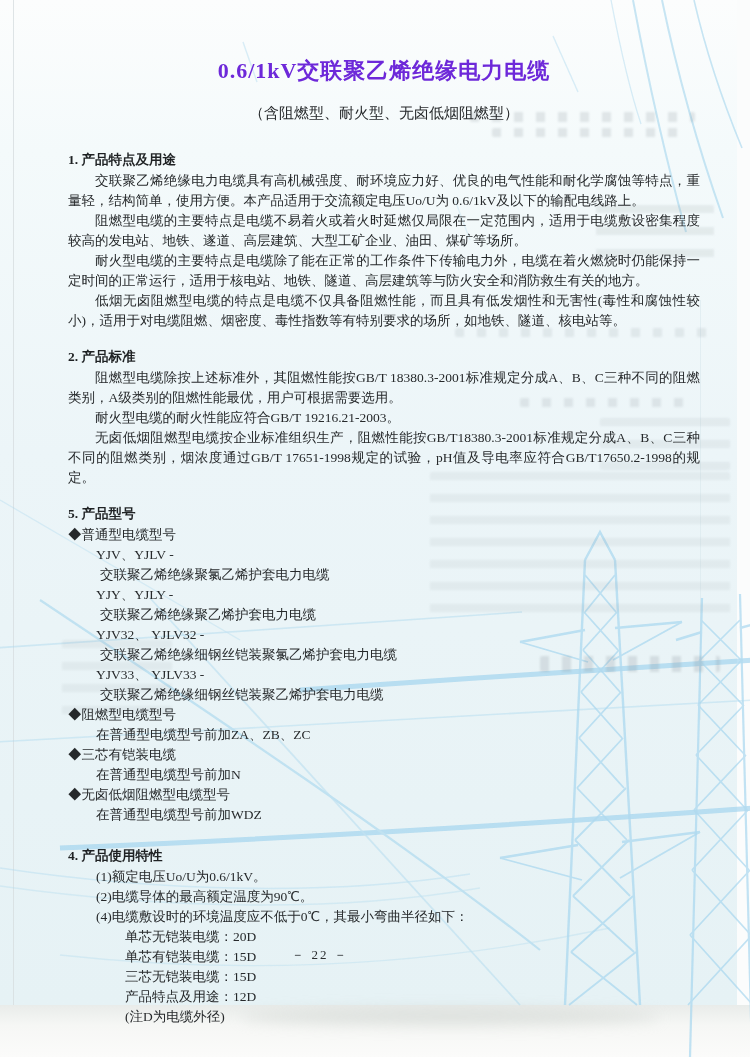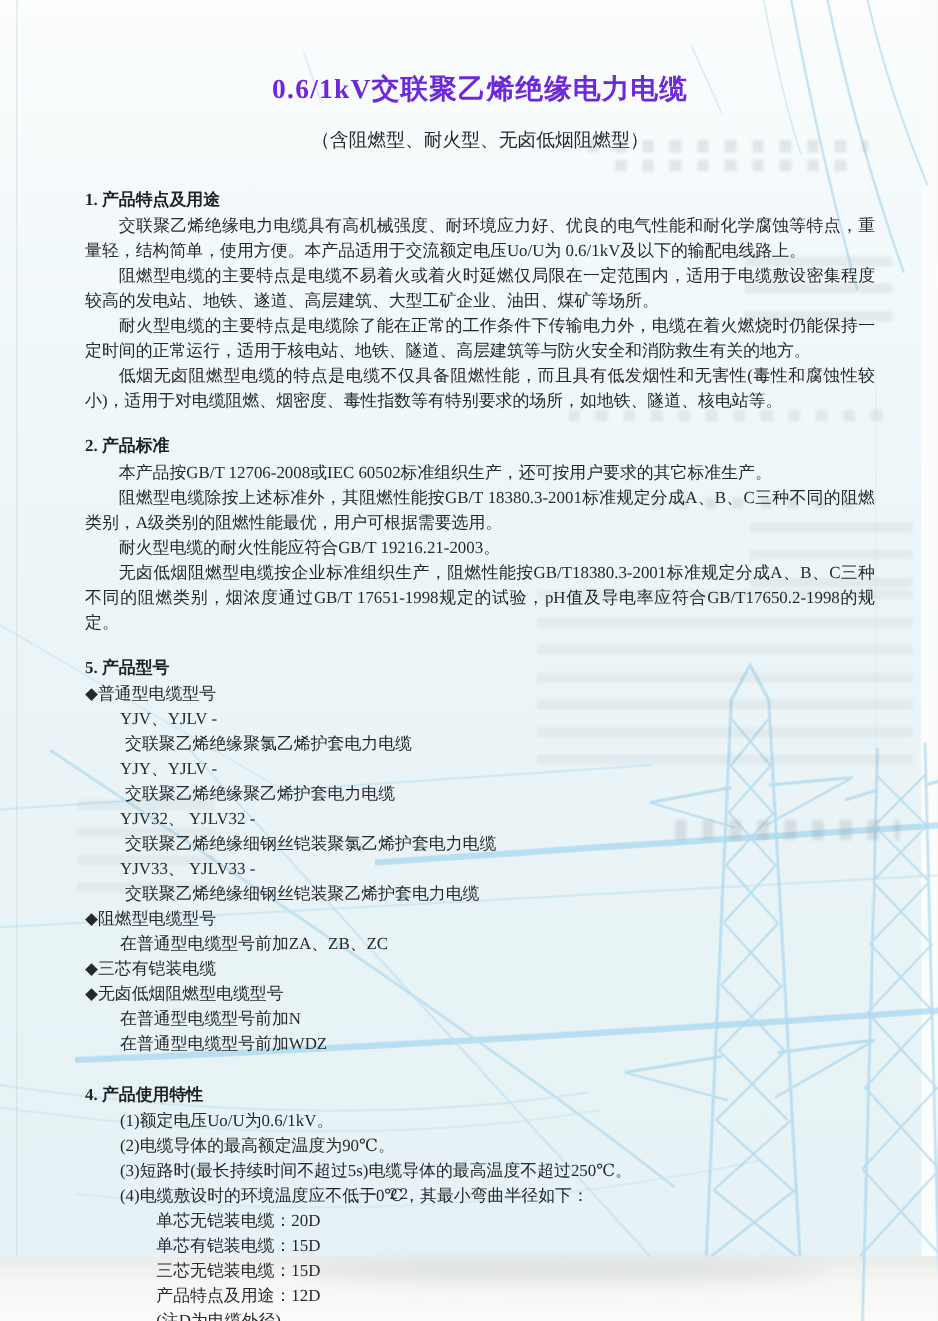--- a/index.html
+++ b/index.html
@@ -38,21 +38,21 @@
     background:
       repeating-linear-gradient(180deg,rgba(148,158,164,.38) 0 8px,rgba(148,158,164,0) 8px 22px);
   }
 
   .content{position:absolute;left:68px;top:0;width:632px;font-size:13.5px;line-height:20px;}
   .doc-title{
     margin:56px 0 0;text-align:center;font-size:22px;line-height:30px;
     font-weight:bold;letter-spacing:1px;color:#6d28d9;
   }
   .doc-subtitle{text-align:center;font-size:15px;line-height:24px;margin-top:15px;color:#26292b;}
-  .sec{margin-top:15px;}
+  .sec{margin-top:15px;font-family:Liberation Serif, serif;}
   .sec-heading{font-weight:bold;font-size:13.5px;line-height:22px;margin:0;color:#1f2224;}
   .para{margin:0;text-indent:2em;text-align:justify;}
   .plain{margin:0;}
   .indent1{padding-left:28px;}
   .indent2{padding-left:57px;}
   .model-row{display:flex;padding-left:28px;flex-direction:column;}
   .model-code{min-width:112px;white-space:nowrap;}
   .model-desc{padding-left:4px;}
   .diamond{letter-spacing:0;}
   .page-number{
@@ -141,60 +141,58 @@
   <div class="sec" style="margin-top:24px;">
     <h2 class="sec-heading">1. 产品特点及用途</h2>
     <p class="para">交联聚乙烯绝缘电力电缆具有高机械强度、耐环境应力好、优良的电气性能和耐化学腐蚀等特点，重量轻，结构简单，使用方便。本产品适用于交流额定电压Uo/U为 0.6/1kV及以下的输配电线路上。</p>
     <p class="para">阻燃型电缆的主要特点是电缆不易着火或着火时延燃仅局限在一定范围内，适用于电缆敷设密集程度较高的发电站、地铁、遂道、高层建筑、大型工矿企业、油田、煤矿等场所。</p>
     <p class="para">耐火型电缆的主要特点是电缆除了能在正常的工作条件下传输电力外，电缆在着火燃烧时仍能保持一定时间的正常运行，适用于核电站、地铁、隧道、高层建筑等与防火安全和消防救生有关的地方。</p>
     <p class="para">低烟无卤阻燃型电缆的特点是电缆不仅具备阻燃性能，而且具有低发烟性和无害性(毒性和腐蚀性较小)，适用于对电缆阻燃、烟密度、毒性指数等有特别要求的场所，如地铁、隧道、核电站等。</p>
   </div>
 
   <div class="sec">
     <h2 class="sec-heading">2. 产品标准</h2>
-    <p class="para">本产品按GB/T 12706-2008或IEC 60502标准组织生产，还可按用户要求的其它标准生产。</p>
     <p class="para">阻燃型电缆除按上述标准外，其阻燃性能按GB/T 18380.3-2001标准规定分成A、B、C三种不同的阻燃类别，A级类别的阻燃性能最优，用户可根据需要选用。</p>
     <p class="para">耐火型电缆的耐火性能应符合GB/T 19216.21-2003。</p>
     <p class="para">无卤低烟阻燃型电缆按企业标准组织生产，阻燃性能按GB/T18380.3-2001标准规定分成A、B、C三种不同的阻燃类别，烟浓度通过GB/T 17651-1998规定的试验，pH值及导电率应符合GB/T17650.2-1998的规定。</p>
   </div>
 
   <div class="sec">
     <h2 class="sec-heading">5. 产品型号</h2>
 
     <p class="plain diamond">◆普通型电缆型号</p>
     <div class="model-row">
       <span class="model-code">YJV、YJLV -</span>
       <span class="model-desc">交联聚乙烯绝缘聚氯乙烯护套电力电缆</span>
     </div>
     <div class="model-row">
-      <span class="model-code">YJY、YJLV -</span>
+      <span class="model-code">YJY、YJLY -</span>
       <span class="model-desc">交联聚乙烯绝缘聚乙烯护套电力电缆</span>
     </div>
     <div class="model-row">
       <span class="model-code">YJV32、 YJLV32 -</span>
       <span class="model-desc">交联聚乙烯绝缘细钢丝铠装聚氯乙烯护套电力电缆</span>
     </div>
     <div class="model-row">
       <span class="model-code">YJV33、 YJLV33 -</span>
       <span class="model-desc">交联聚乙烯绝缘细钢丝铠装聚乙烯护套电力电缆</span>
     </div>
 
     <p class="plain diamond">◆阻燃型电缆型号</p>
     <p class="plain indent1">在普通型电缆型号前加ZA、ZB、ZC</p>
     <p class="plain diamond">◆三芯有铠装电缆</p>
+    <p class="plain indent1">在普通型电缆型号前加N</p>
     <p class="plain diamond">◆无卤低烟阻燃型电缆型号</p>
-    <p class="plain indent1">在普通型电缆型号前加N</p>
     <p class="plain indent1">在普通型电缆型号前加WDZ</p>
   </div>
 
   <div class="sec" style="margin-top:20px;">
     <h2 class="sec-heading">4. 产品使用特性</h2>
     <p class="plain indent1">(1)额定电压Uo/U为0.6/1kV。</p>
     <p class="plain indent1">(2)电缆导体的最高额定温度为90℃。</p>
-    <p class="plain indent1">(3)短路时(最长持续时间不超过5s)电缆导体的最高温度不超过250℃。</p>
     <p class="plain indent1">(4)电缆敷设时的环境温度应不低于0℃，其最小弯曲半径如下：</p>
     <p class="plain indent2">单芯无铠装电缆：20D</p>
     <p class="plain indent2">单芯有铠装电缆：15D</p>
     <p class="plain indent2">三芯无铠装电缆：15D</p>
     <p class="plain indent2">产品特点及用途：12D</p>
     <p class="plain indent2">(注D为电缆外径)</p>
   </div>
 
 </div>
 

